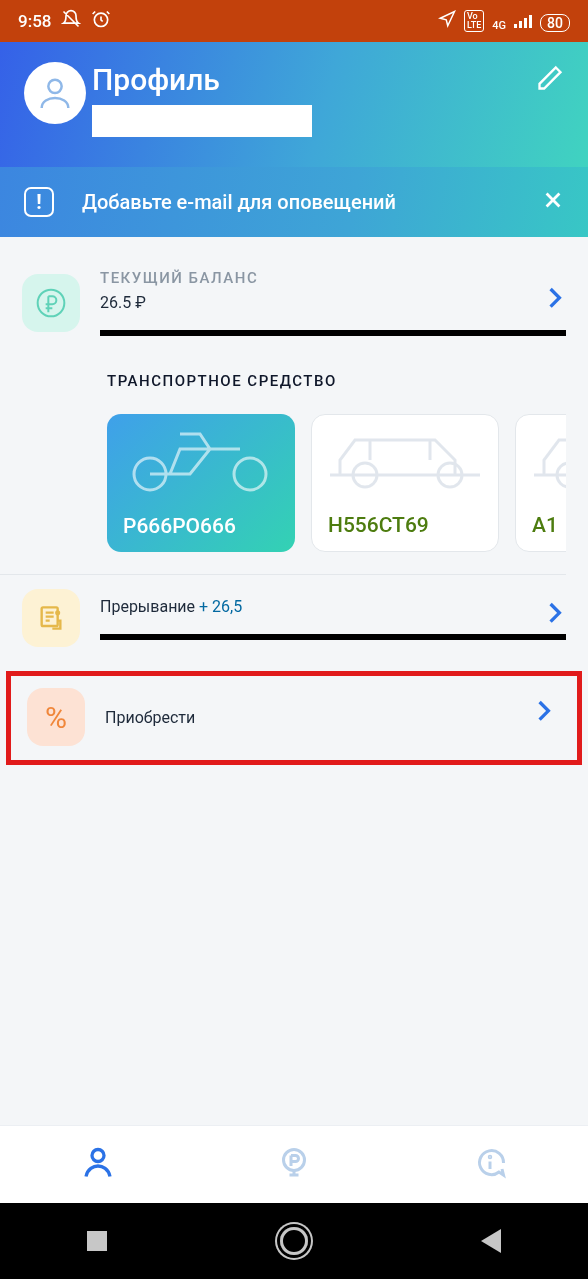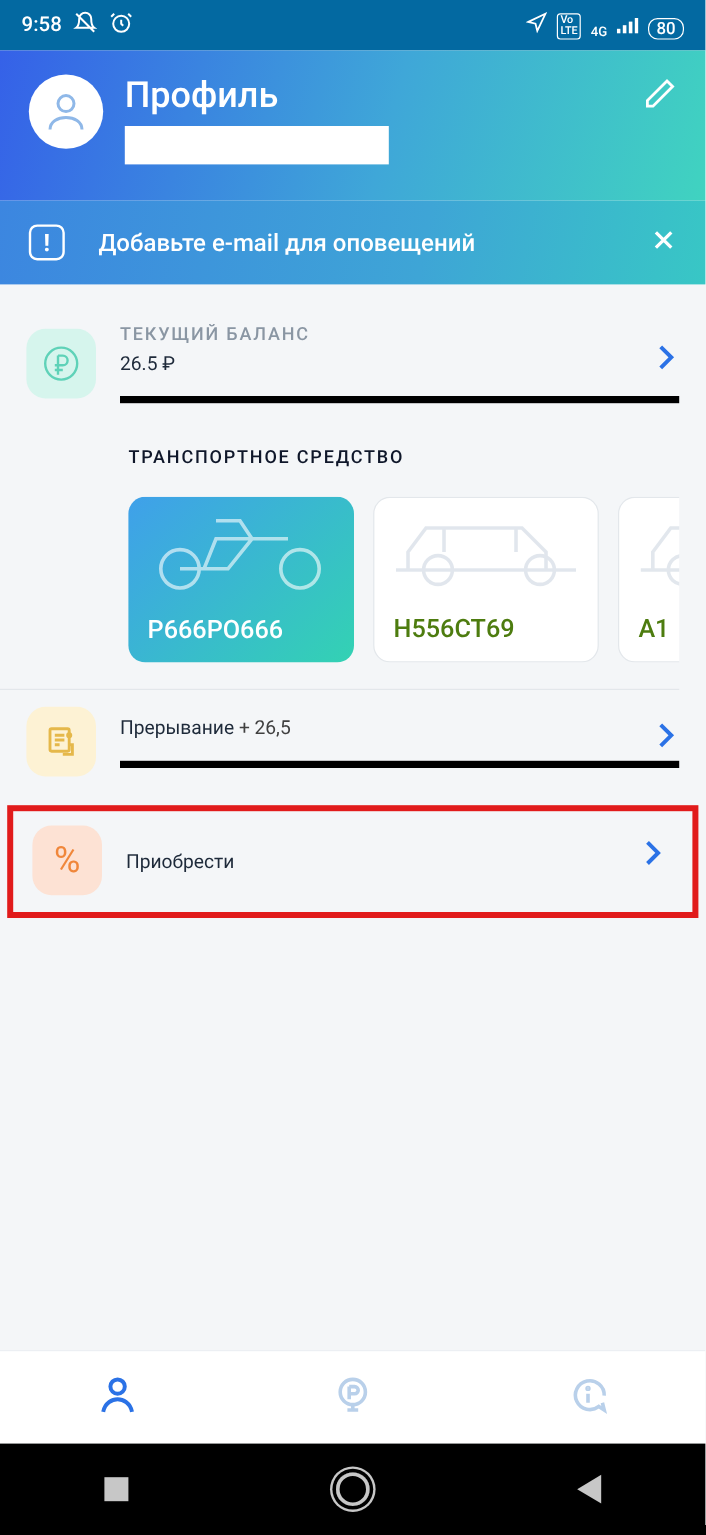--- a/index.html
+++ b/index.html
@@ -8,21 +8,21 @@
     height: 1279px;
     font-family: -apple-system, Roboto, "Segoe UI", Arial, sans-serif;
     background: #f4f6f8;
     overflow: hidden;
     position: relative;
   }
 
   
   .status-bar {
     height: 42px;
-    background: #0369a1;
+    background: #c2410c;
     color: #fff;
     display: flex;
     align-items: center;
     justify-content: space-between;
     padding: 0 18px;
     font-size: 17px;
     font-weight: 500;
   }
   .status-left { display:flex; align-items:center; gap:10px; }
   .status-right { display:flex; align-items:flex-end; gap:8px; }
@@ -30,21 +30,21 @@
     border:1.5px solid #fff; border-radius:8px; padding:0 6px; font-size:14px;
   }
 
   
   .profile-header {
     background: linear-gradient(105deg, #3561e8 0%, #3fa7d8 55%, #40d3c0 100%);
     padding: 20px 24px 30px 24px;
     color: #fff;
     display:flex;
     align-items:flex-start;
-    gap:18px;
+    gap:6px;
     position:relative;
   }
   .avatar {
     width:62px; height:62px; border-radius:50%; background:#fff;
     display:flex; align-items:center; justify-content:center;
   }
   .avatar svg { width:40px; height:40px; }
   .profile-header h1 { font-size:30px; font-weight:500; }
   .name-block { display:flex; flex-direction:column; gap:8px; }
   .white-rect { width:220px; height:32px; background:#fff; }
@@ -117,21 +117,21 @@
   .vehicle-card.inactive {
     background:#fff; color:#4d7c0f; border:1px solid #e3e7eb;
     position:relative;
   }
   .vehicle-card .plate { margin-top:auto; }
   .vehicle-card .veh-svg { position:absolute; top:10px; left:8px; width:170px; height:70px; opacity:0.6; }
   .vehicle-card.inactive .veh-svg { opacity:0.3; }
 
   
   .row.history .icon-box { background:#fdf2d4; }
-  .row.history .row-value .delta { color:#404040; }
+  .row.history .row-value .delta { color:#0369a1; }
 
   
   .row.benefits-wrap {
     border:5px solid #e11b1b; margin: 6px 6px 0 6px; padding:12px 16px 14px 16px;
   }
   .row.benefits-wrap .icon-box { background:#fde2d4; }
   .row.benefits-wrap .icon-box .pct { color:#f0873b; font-size:30px; font-weight:400; }
   .row.benefits-wrap .row-body { border-bottom:none; padding-bottom:0; }
 
   .row.balance .icon-box { background:#d6f5ed; }

